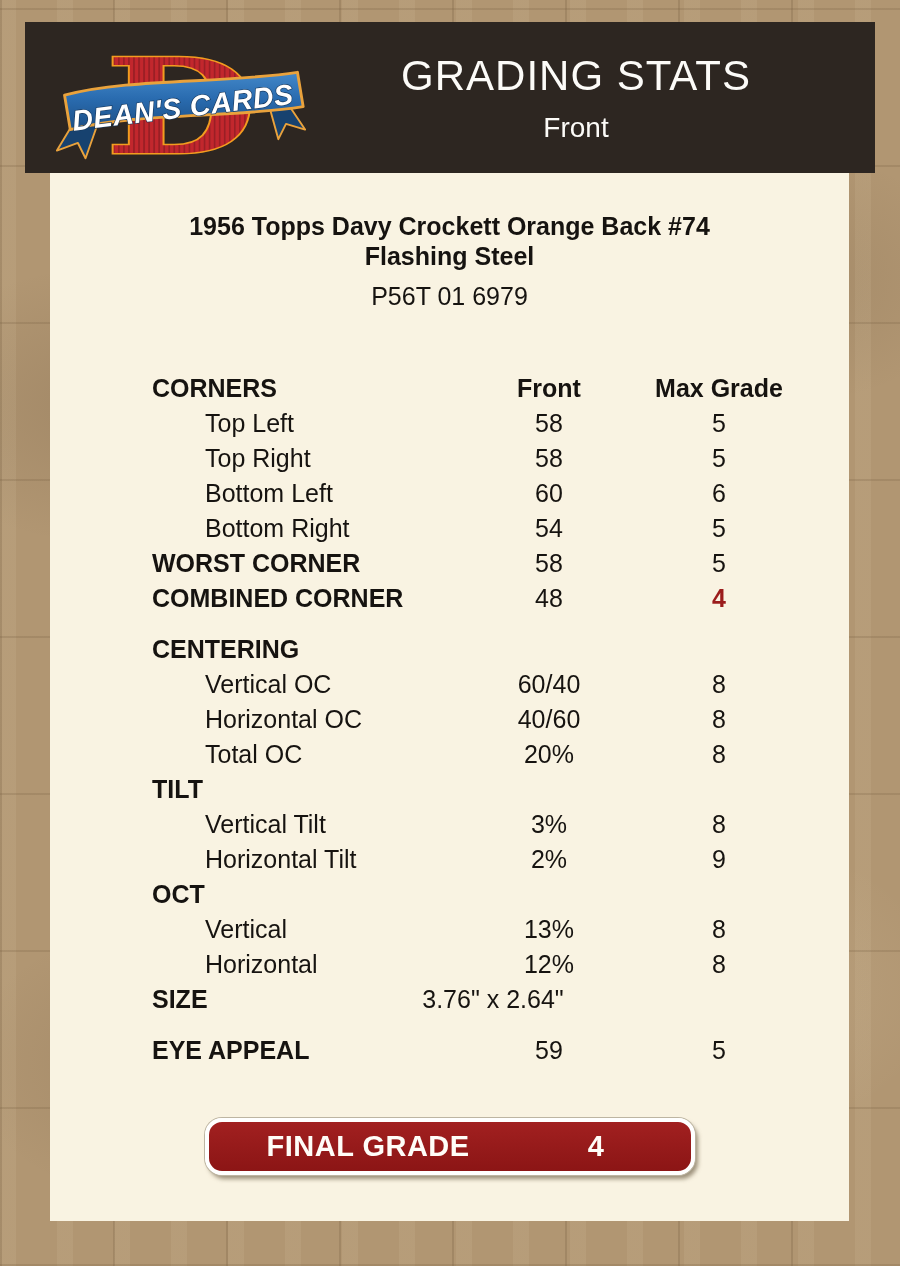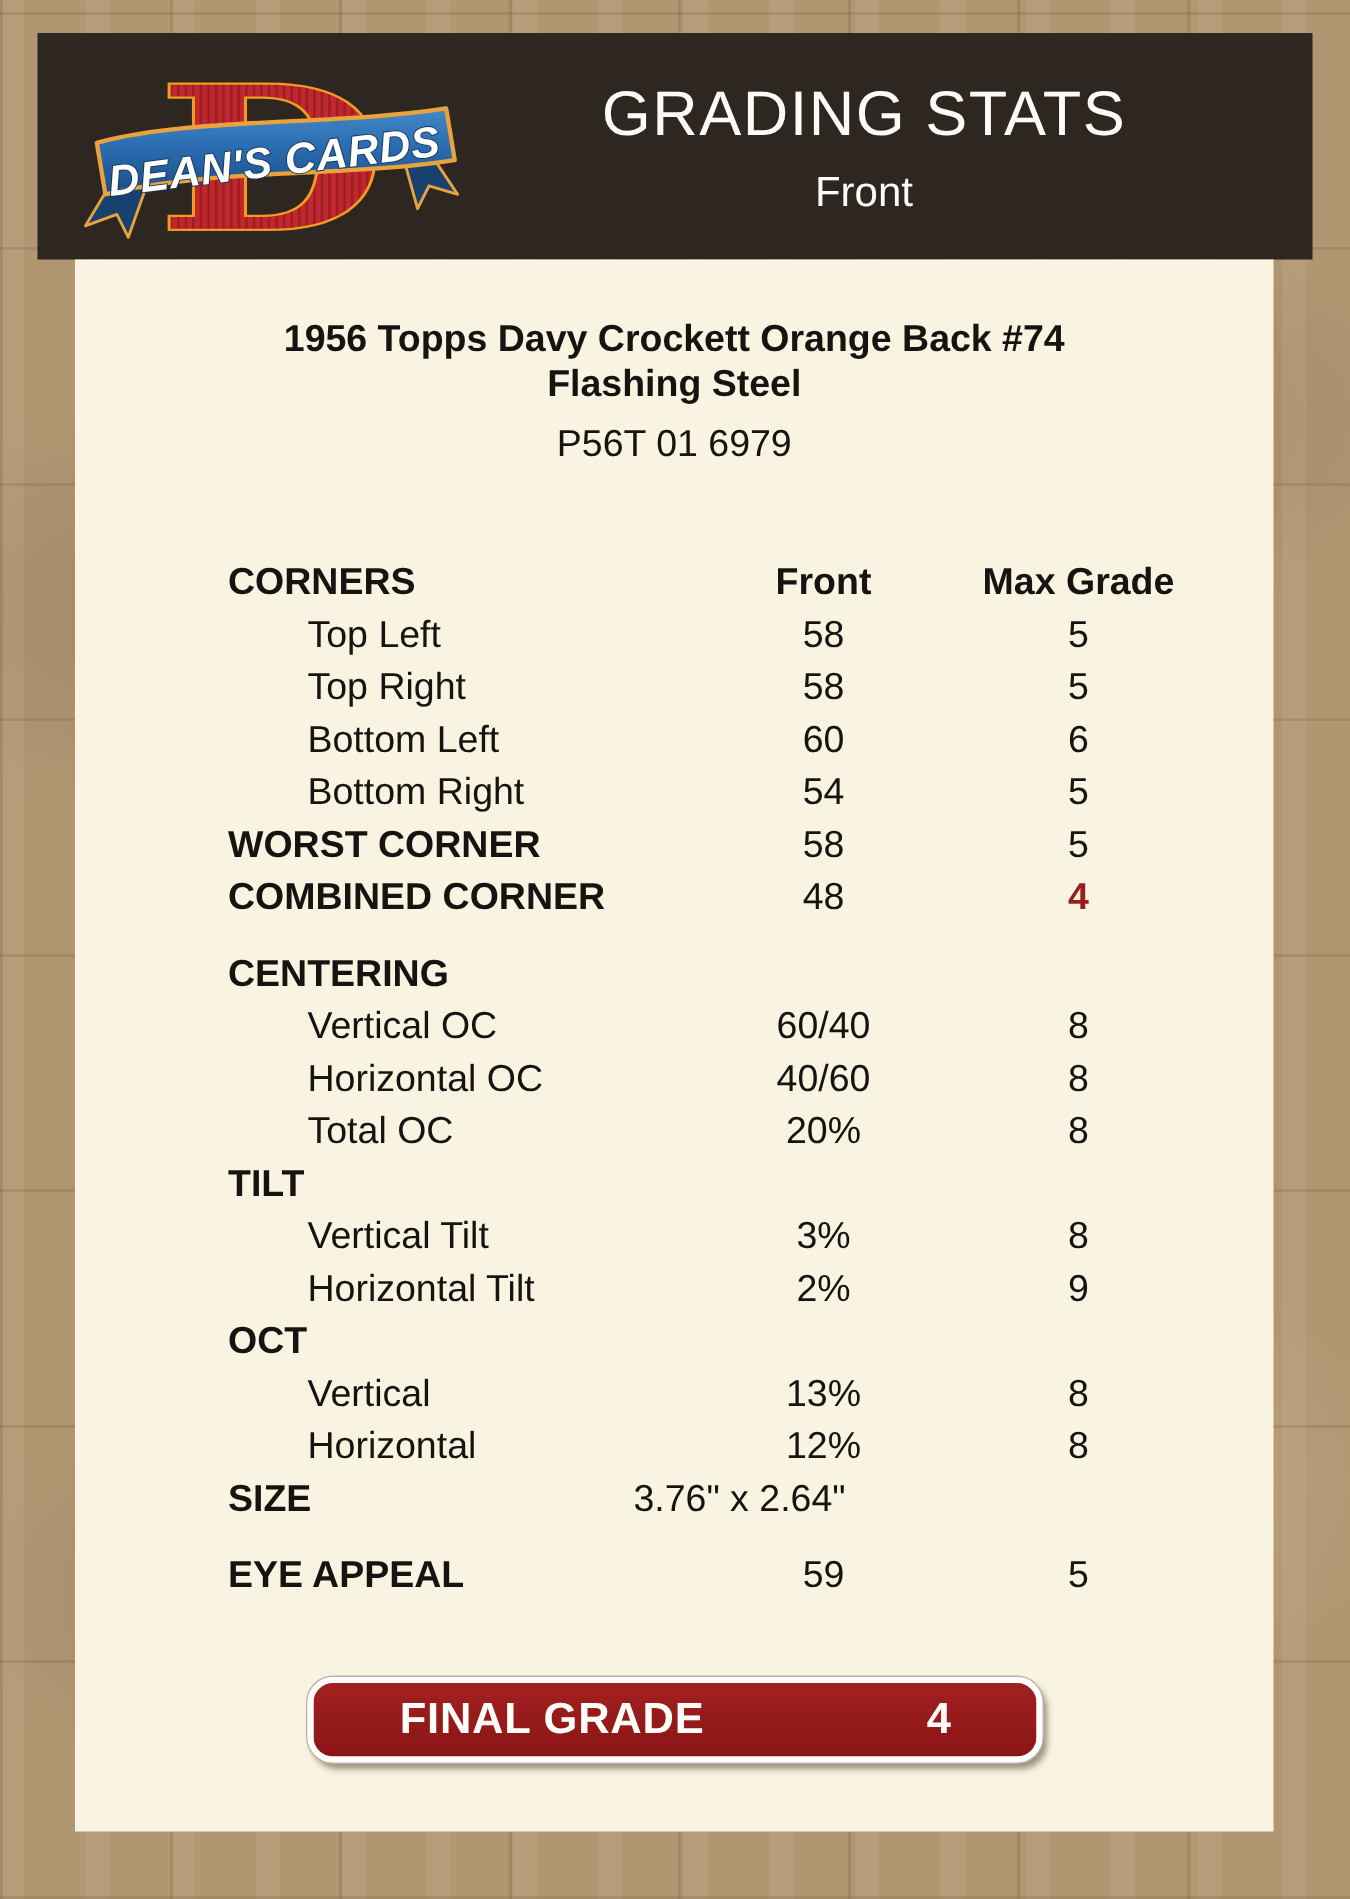--- a/index.html
+++ b/index.html
@@ -60,21 +60,21 @@
   .red-grade { color: #9b1c1c; font-weight: bold; }
   .shift .val { transform: translateX(-56px); }
 
   
   .final {
     margin: 50px auto 0; width: 490px; height: 57px;
     background: linear-gradient(#a22020 0%, #951a1a 55%, #8c1515 100%);
     border: 4px solid #ffffff; border-radius: 17px;
     box-shadow: 0 0 0 1px #bdb5a2, 3px 4px 4px rgba(125, 112, 90, 0.75);
     display: flex; align-items: center; justify-content: space-between;
-    padding: 0 56px 0 58px;
+    padding: 0 86px 0 58px;
     color: #fffdf8; font-size: 29px; font-weight: bold; letter-spacing: 0.5px;
   }
 </style>
 </head>
 <body>
 
 <div class="page">
 
   <header class="topbar">
     <div class="logo-wrap">

